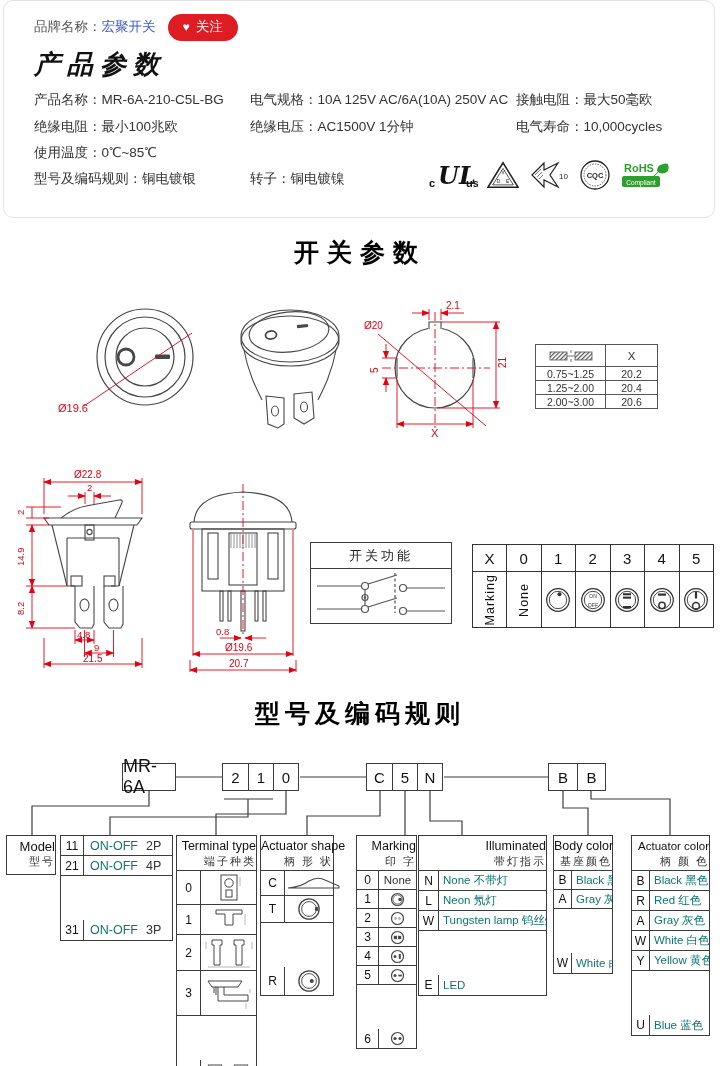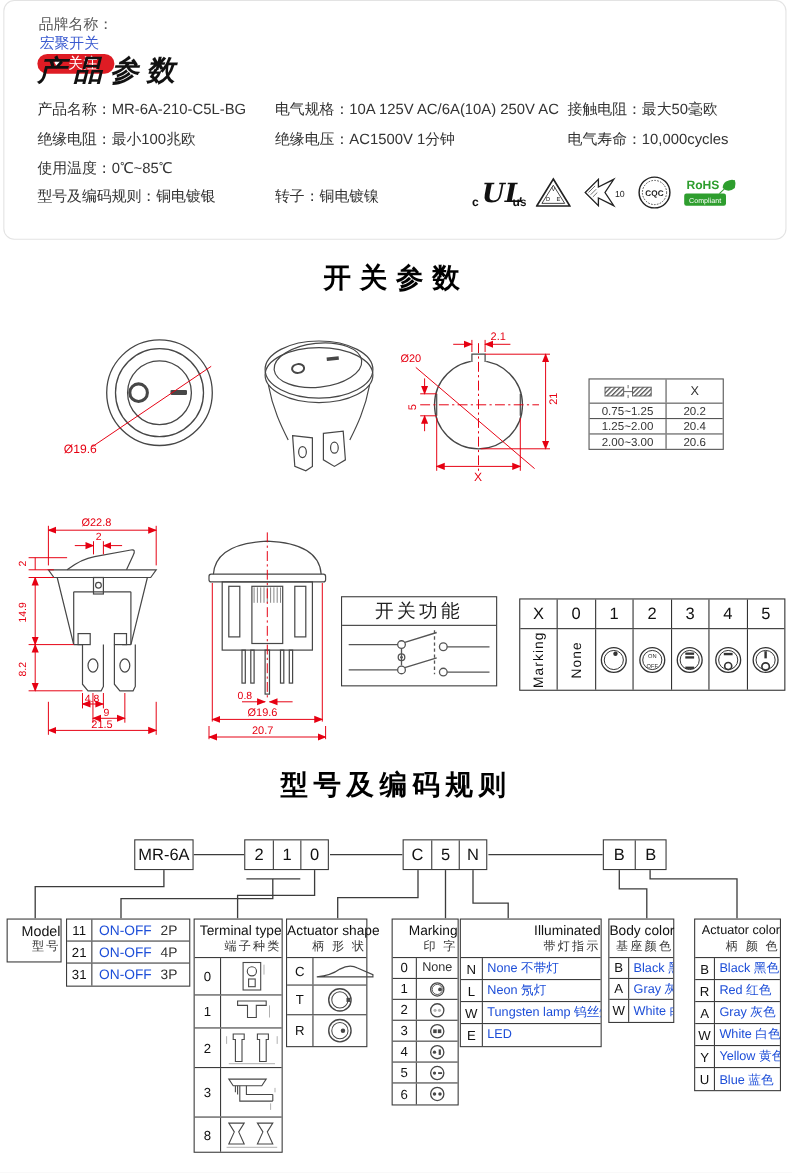--- a/index.html
+++ b/index.html
@@ -2,73 +2,73 @@
 <html><head>
 <meta charset="utf-8">
 <style>
   html,body{margin:0;padding:0;background:#f6f6f6;}
   #page{position:relative;width:720px;height:1066px;margin:0 auto;background:#fff;
         font-family:"Liberation Sans",sans-serif;color:#333;overflow:hidden;}
   .abs{position:absolute;}
   
   .card{position:absolute;left:3px;top:0;width:712px;height:218px;border:1px solid #e3e3e3;
         border-radius:10px;background:#fff;box-sizing:border-box;}
-  .brand-row{position:absolute;left:30px;top:12px;display:flex;align-items:center;height:28px;font-size:13.5px;flex-direction:column;}
+  .brand-row{position:absolute;left:30px;top:12px;display:flex;align-items:center;height:28px;font-size:13.5px;}
   .brand-label{color:#555;}
   .brand-link{color:#3b5bd0;cursor:pointer;margin-right:12px;}
   .follow-btn{background:#de1c24;color:#fff;border:none;border-radius:14px;height:27px;
               padding:0 15px;display:flex;align-items:center;gap:6px;font-size:13.5px;cursor:pointer;}
   .follow-heart{font-size:12px;line-height:1;}
   .prod-title{position:absolute;left:30px;top:46px;font-family:"DejaVu Serif",serif;font-style:italic;
               font-weight:bold;font-size:26px;letter-spacing:7px;color:#111;}
   .field{position:absolute;font-size:13.5px;white-space:nowrap;color:#333;}
   .field .k{color:#333;}
   .certs{position:absolute;left:424px;top:156px;display:flex;align-items:center;gap:9px;}
   
   .sec-h{position:absolute;left:0;width:720px;text-align:center;font-size:25px;font-weight:bold;
          color:#000;letter-spacing:8px;}
   
   .tbl{position:absolute;border:1.5px solid #3c3c3c;background:#fff;box-sizing:border-box;z-index:2;}
   .tbl .hd{border-bottom:1.5px solid #3c3c3c;text-align:right;padding:3px 0 2px;}
   .tbl .hd .en{display:block;font-size:12.5px;color:#111;line-height:15px;white-space:nowrap;}
   .tbl .hd .cn{display:block;font-size:11px;color:#333;line-height:14px;letter-spacing:2px;white-space:nowrap;}
   .trow{display:flex;align-items:center;border-bottom:1px solid #3c3c3c;box-sizing:border-box;}
-  .trow:last-child{border-bottom:none;}
+  .trow:last-child{border-bottom:none;margin-top:44px;}
   .ccell{display:flex;align-items:center;justify-content:center;align-self:stretch;
          border-right:1px solid #3c3c3c;font-size:12px;color:#111;flex:none;}
-  .vcell{flex:1;font-size:11.5px;color:#1d4ed8;padding-left:4px;white-space:nowrap;overflow:hidden;}
+  .vcell{flex:1;font-size:11.5px;color:#0f766e;padding-left:4px;white-space:nowrap;overflow:hidden;}
   .icell{flex:1;display:flex;align-items:center;justify-content:center;}
   
   .xt{position:absolute;left:535px;top:344px;width:123px;border:1px solid #555;background:#fff;box-sizing:border-box;}
   .xt-row{display:flex;border-bottom:1px solid #555;}
   .xt-row:last-child{border-bottom:none;}
   .xt-c1{flex:0 0 69px;border-right:1px solid #555;display:flex;align-items:center;justify-content:center;}
   .xt-c2{flex:1;display:flex;align-items:center;justify-content:center;}
   .xt-h{height:21px;font-size:11.5px;}
   .xt-d{height:13px;font-size:10.5px;}
   
   .fbox{position:absolute;left:310px;top:542px;width:142px;height:82px;border:1.5px solid #3c3c3c;
         box-sizing:border-box;background:#fff;}
   .fbox-title{height:25px;border-bottom:1.2px solid #3c3c3c;display:flex;align-items:center;
-              justify-content:center;font-size:17px;letter-spacing:3px;color:#222;}
+              justify-content:center;font-size:13px;letter-spacing:3px;color:#222;}
   
   .mp{position:absolute;left:472px;top:544px;width:242px;border:1.5px solid #333;background:#fff;box-sizing:border-box;z-index:2;}
   .mp-row{display:flex;}
   .mp-hrow{height:26px;border-bottom:1px solid #333;}
   .mp-brow{height:55px;}
   .mp-cell{display:flex;align-items:center;justify-content:center;border-right:1px solid #333;box-sizing:border-box;}
   .mp-cell:last-child{border-right:none;}
   .mp-c0{flex:0 0 34px;}
   .mp-cn{flex:1;}
   .mp-hrow .mp-cell{font-size:15px;color:#111;}
   .vtext{writing-mode:vertical-rl;transform:rotate(180deg);font-size:12.5px;color:#111;letter-spacing:1px;}
   
   .cbox{position:absolute;top:763px;height:28px;border:1.5px solid #3c3c3c;background:#fff;
         box-sizing:border-box;display:flex;align-items:center;justify-content:center;
-        font-size:15px;color:#111;z-index:2;}
+        font-size:18px;color:#111;z-index:2;}
   .cells{position:absolute;top:763px;display:flex;border:1.5px solid #3c3c3c;background:#fff;
          box-sizing:border-box;height:28px;z-index:2;}
   .cells .cc{width:25px;display:flex;align-items:center;justify-content:center;font-size:15px;color:#111;
              border-left:1.2px solid #3c3c3c;box-sizing:border-box;}
   .cells .cc:first-child{border-left:none;}
   .cells.bbw .cc{width:28px;}
   svg{display:block;}
   .dwg text{font-family:"Liberation Sans",sans-serif;}
 </style>
 </head>

